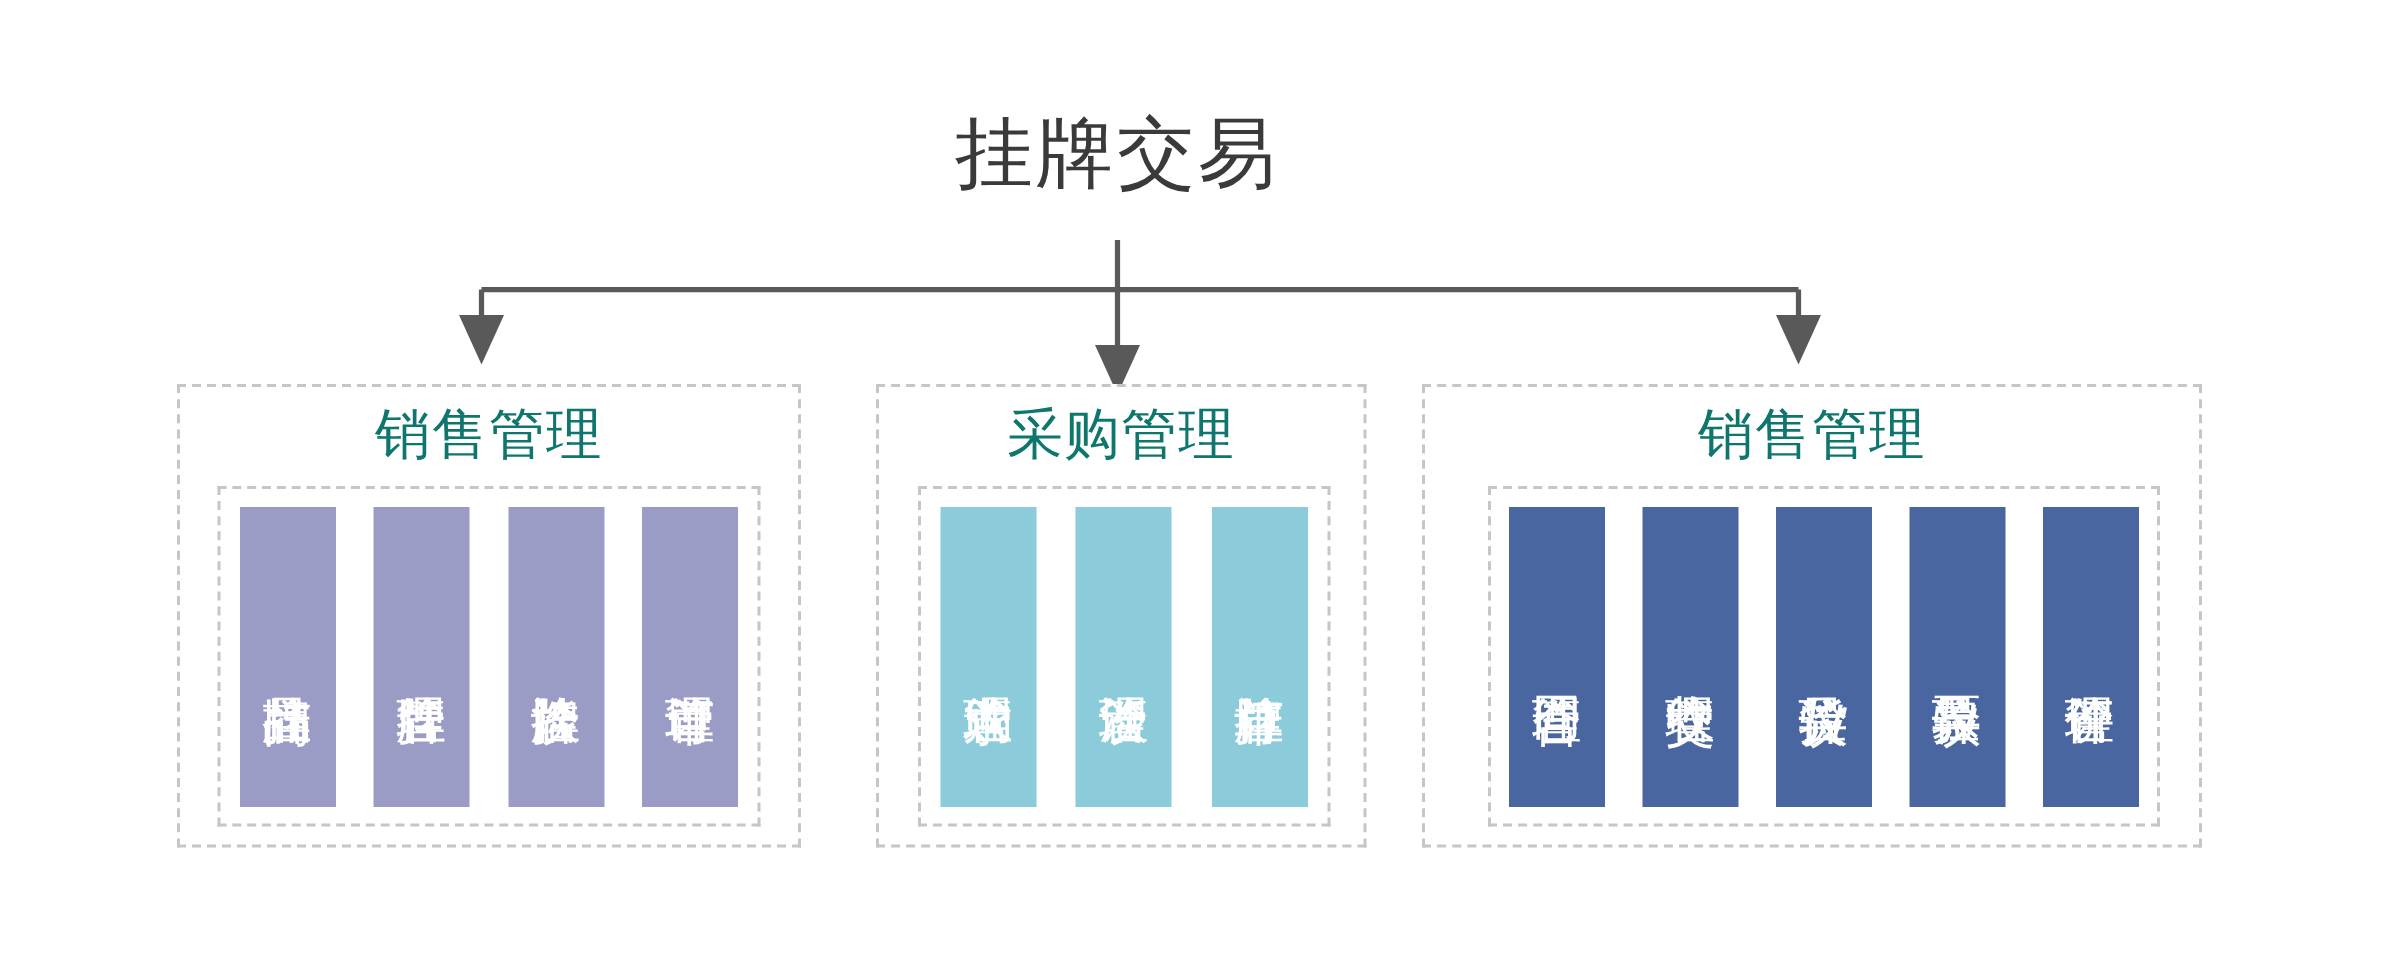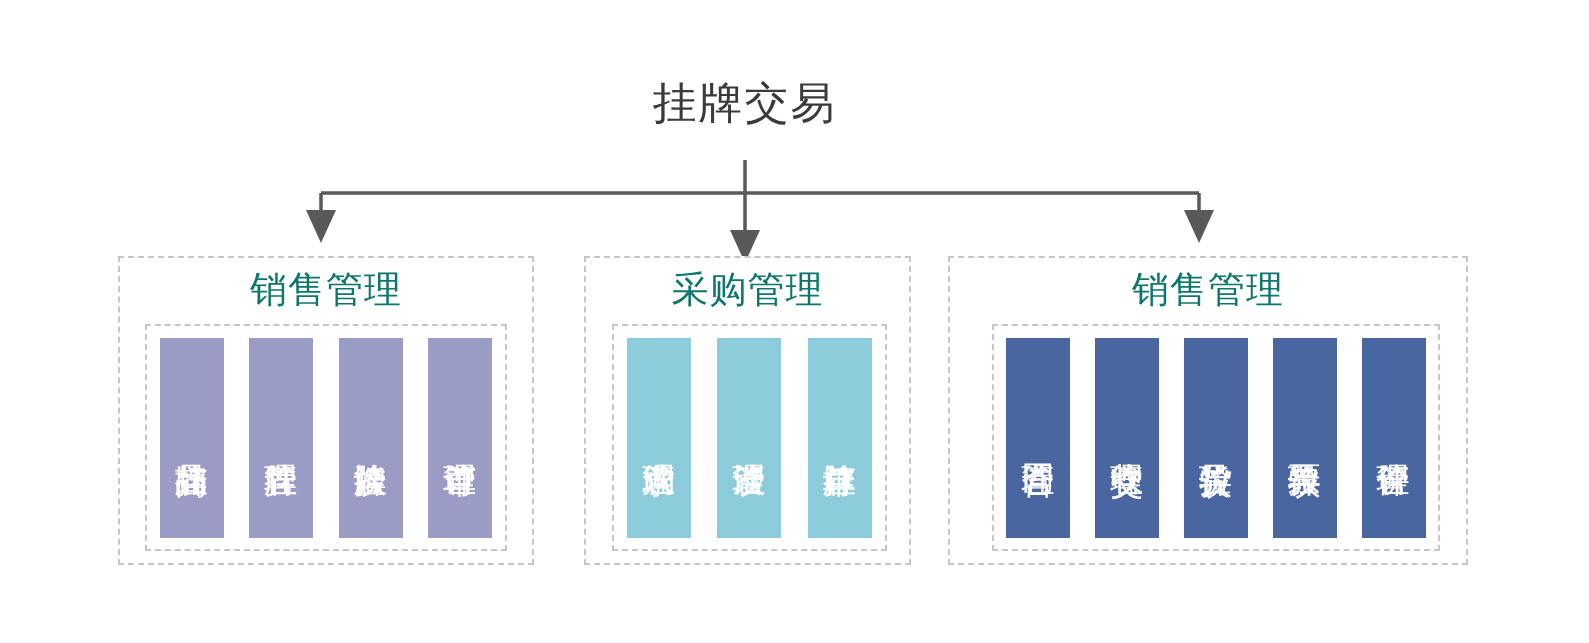--- a/index.html
+++ b/index.html
@@ -23,21 +23,21 @@
     height: 643px;
   }
 
   
   .root-title {
     position: absolute;
     left: 0;
     top: 72px;
     width: 1489px;
     text-align: center;
-    font-size: 44px;
+    font-size: 52px;
     line-height: 62px;
     color: #3a3a3a;
     letter-spacing: 2px;
     white-space: nowrap;
   }
 
   
   .connector {
     position: absolute;
     left: 0;

